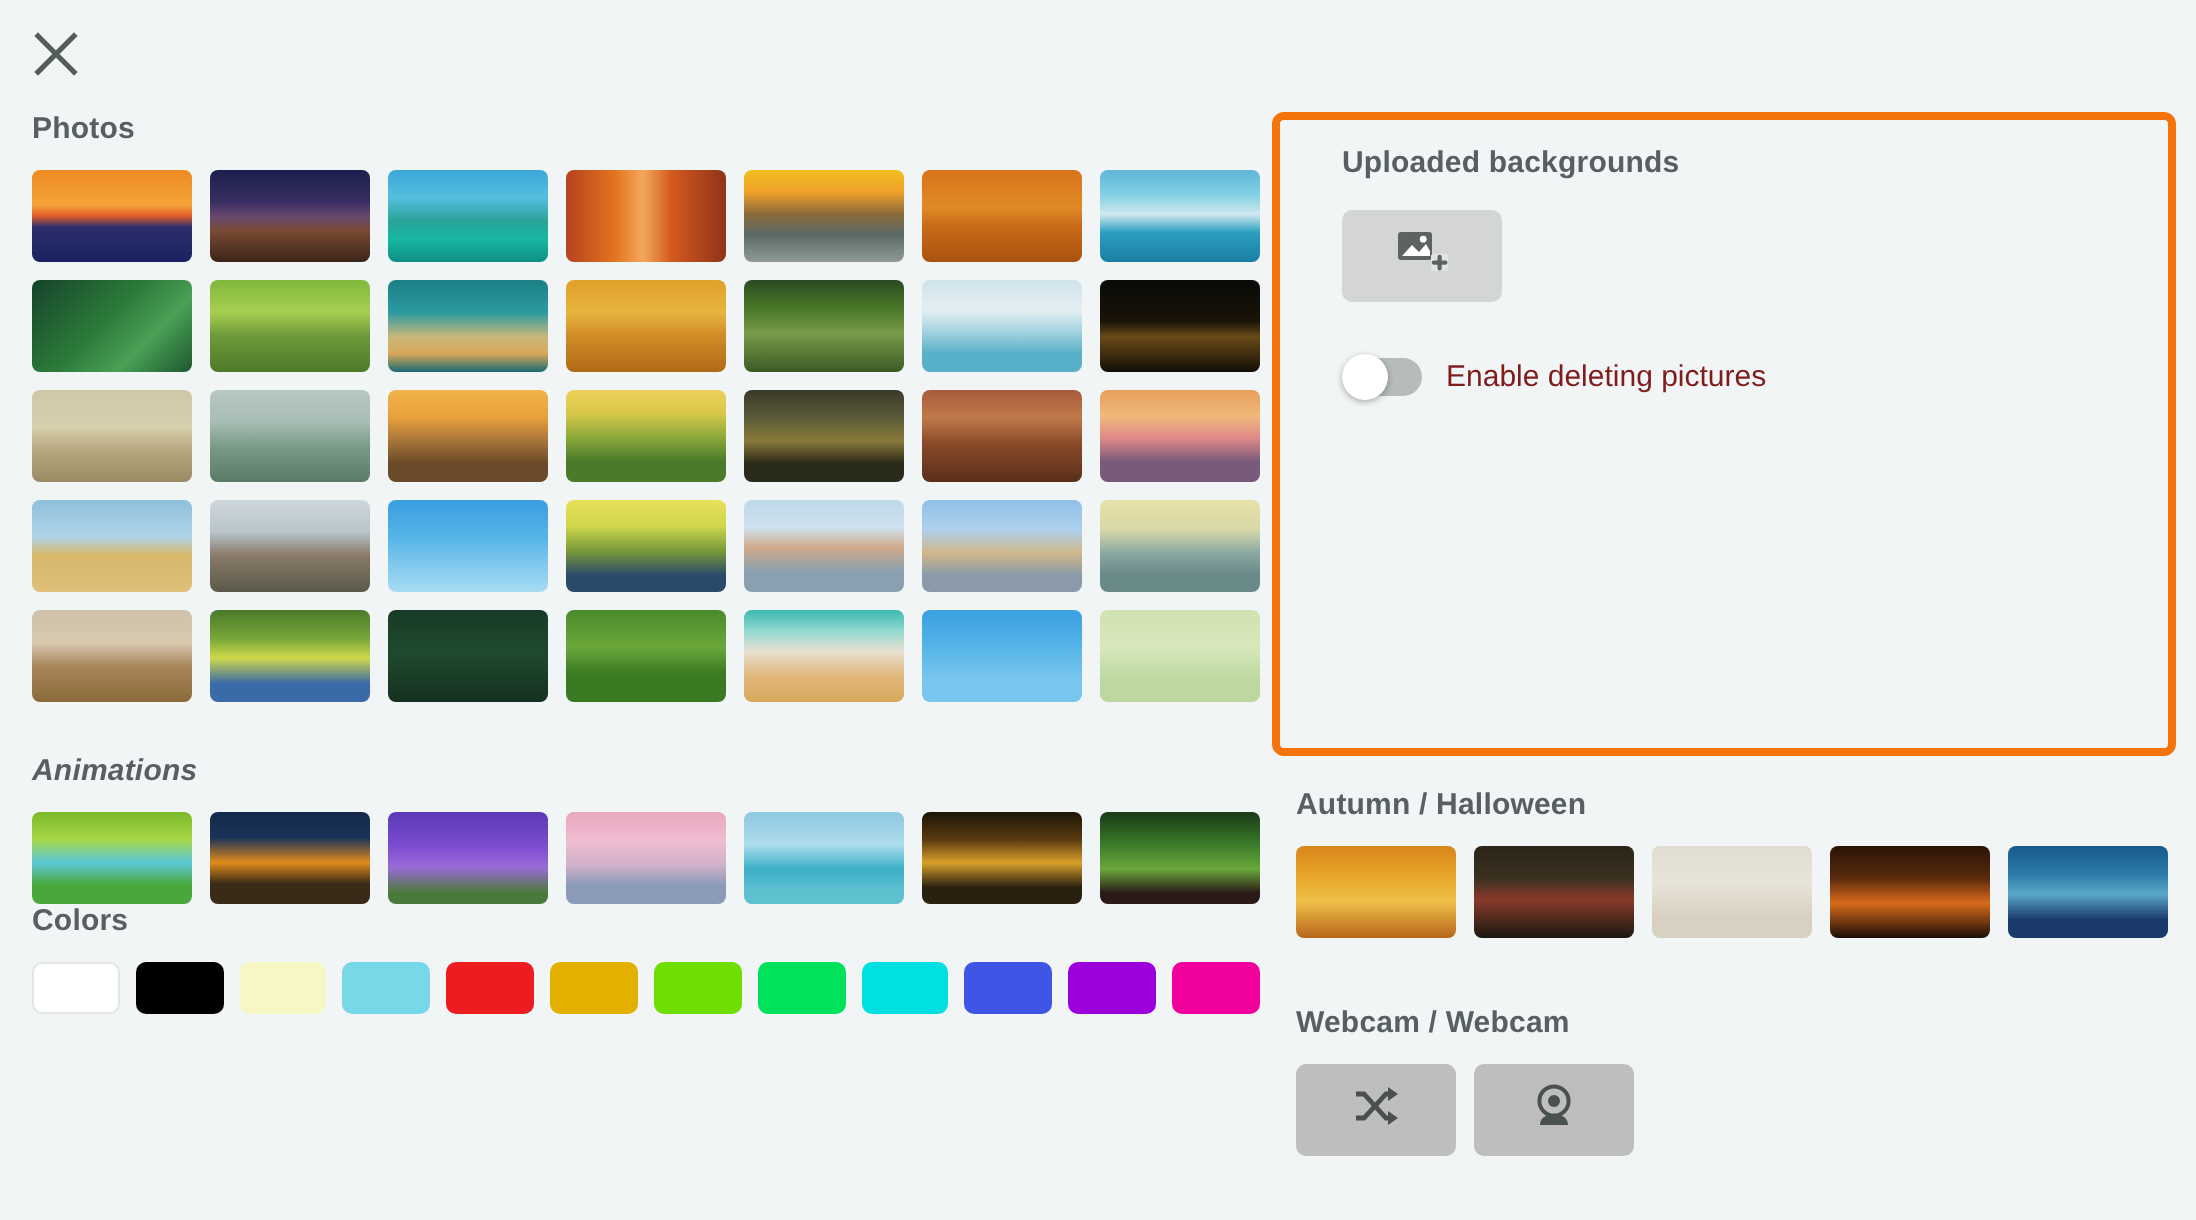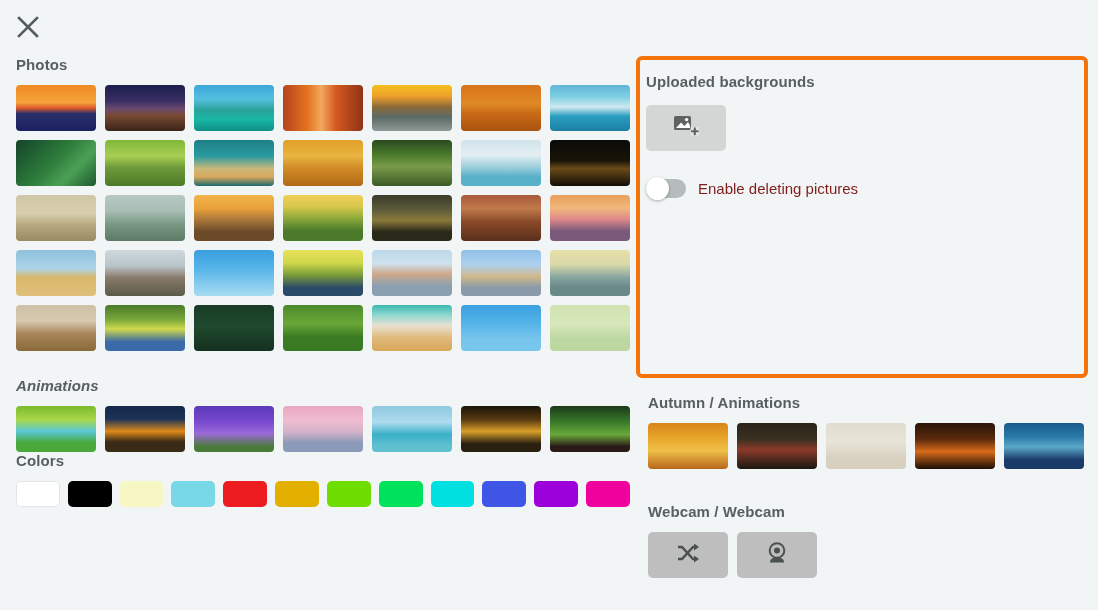--- a/index.html
+++ b/index.html
@@ -49,21 +49,21 @@
   .swatch.white { box-shadow: inset 0 0 0 1px #e2e6e6; }
 
   
   .upload-panel {
     position: absolute; left: 636px; top: 56px;
     width: 452px; height: 322px;
     border: 4px solid #f4740b;
     border-radius: 6px;
     background: #f2f5f5;
   }
-  .upload-panel .pad { padding: 13px 6px; }
+  .upload-panel .pad { padding: 13px 31px; }
   .upload-btn {
     width: 80px; height: 46px;
     background: #d4d6d6;
     border-radius: 5px;
     margin-top: 15px;
     display: flex; align-items: center; justify-content: center;
     cursor: pointer;
   }
   .toggle-row {
     display: flex; align-items: center; gap: 12px;
@@ -198,21 +198,21 @@
       <div class="toggle-row">
         <div class="toggle">
           <div class="knob"></div>
         </div>
         <div class="toggle-label">Enable deleting pictures</div>
       </div>
     </div>
   </div>
 
   <div class="rsec" style="top:394px;">
-    <div class="sec-title">Autumn / Animations</div>
+    <div class="sec-title">Autumn / Halloween</div>
     <div class="thumbs" id="autumn-grid" style="margin-top:12px;">
         <div class="thumb" title="autumn-oak-leaves" style="background-image: linear-gradient(rgb(216, 134, 26), rgb(232, 168, 42) 35%, rgb(240, 192, 74) 60%, rgb(184, 102, 26));"></div>
         <div class="thumb" title="red-mushroom-forest" style="background-image: linear-gradient(rgb(42, 36, 24), rgb(58, 48, 32) 35%, rgb(138, 58, 42) 58%, rgb(26, 24, 16));"></div>
         <div class="thumb" title="hanging-leaves-string" style="background-image: linear-gradient(rgb(224, 220, 208), rgb(232, 228, 216) 40%, rgb(216, 208, 192) 78%);"></div>
         <div class="thumb" title="jack-o-lanterns-night" style="background-image: linear-gradient(rgb(42, 20, 8), rgb(90, 42, 12) 35%, rgb(216, 106, 26) 62%, rgb(26, 14, 6));"></div>
         <div class="thumb" title="glowing-pumpkin-blue" style="background-image: linear-gradient(rgb(26, 90, 138), rgb(42, 122, 168) 30%, rgb(90, 168, 200) 52%, rgb(26, 58, 106) 80%);"></div>
       </div>
   </div>
 
   <div class="rsec" style="top:503px;">

